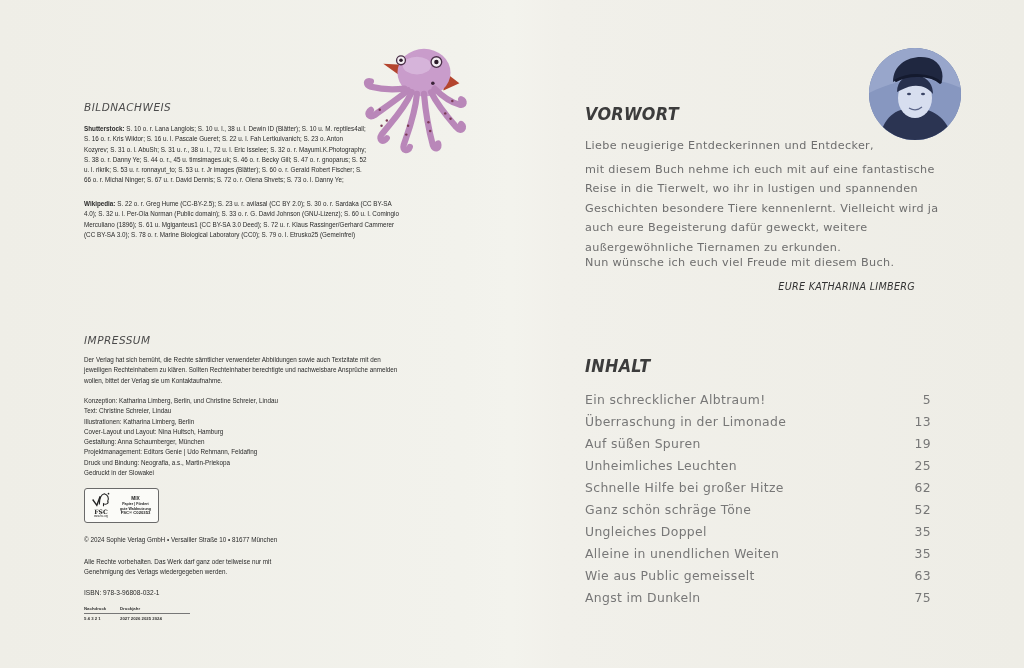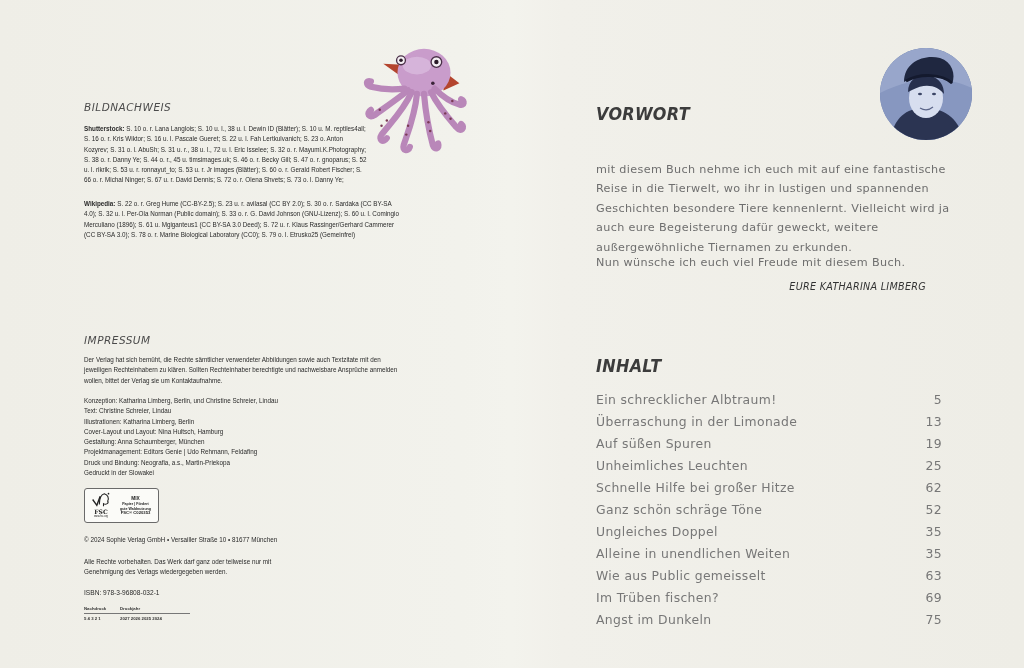--- a/index.html
+++ b/index.html
@@ -51,21 +51,21 @@
   .fsc-text .code { font-size: 4.2px; }
 
   .reprint-table { position: absolute; left: 84px; top: 606px; width: 106px; font-size: 4.3px; color:#333; font-weight: bold; }
   .reprint-row { display: flex; }
   .reprint-row span:first-child { width: 36px; }
   .reprint-row.head { border-bottom: 0.6px solid #777; padding-bottom: 2px; margin-bottom: 2px; }
 
   .octopus { position: absolute; left: 355px; top: 36px; width: 115px; height: 130px; }
 
   
-  .right-page { position: absolute; left: 512px; top: 0; width: 512px; height: 592px; }
+  .right-page { position: absolute; left: 501px; top: 0; width: 512px; height: 592px; }
   .title-hand {
     position: absolute; left: 84px;
     font-family: "DejaVu Sans", sans-serif; font-style: italic;
     font-size: 16px; letter-spacing: 0.3px; color: #3c3c3c; text-transform: uppercase;
     transform: scaleY(1.1);
   }
   #vorwort-title { top: 104px; }
   #inhalt-title { top: 356px; }
   .body-text {
     position: absolute; left: 84px; width: 360px;
@@ -208,20 +208,21 @@
         <path d="M40,60 Q47,64 53,59" fill="none" stroke="#5b6589" stroke-width="1.2"></path>
 
         <path d="M28,44 C28,30 40,26 50,28 C60,30 64,38 64,46 C58,38 46,34 32,42 Z" fill="#27304d"></path>
 
         <path d="M24,34 C24,14 44,6 60,10 C72,14 76,26 72,36 C64,28 40,24 24,34 Z" fill="#1f2740"></path>
         <path d="M26,33 C40,25 62,26 72,35" fill="none" stroke="#141a2e" stroke-width="3"></path>
       </svg>
     </div>
 
     <h1 class="title-hand" id="vorwort-title">Vorwort</h1>
+    <p class="body-text" id="greeting">Liebe neugierige Entdeckerinnen und Entdecker,</p>
     <p class="body-text" id="vorwort-para1">mit diesem Buch nehme ich euch mit auf eine fantastische Reise in die Tierwelt, wo ihr in lustigen und spannenden Geschichten besondere Tiere kennenlernt. Vielleicht wird ja auch eure Begeisterung dafür geweckt, weitere außergewöhnliche Tiernamen zu erkunden.</p>
     <p class="body-text" id="vorwort-para2">Nun wünsche ich euch viel Freude mit diesem Buch.</p>
     <p id="signature">Eure Katharina Limberg</p>
 
     <h1 class="title-hand" id="inhalt-title">Inhalt</h1>
 
     <div class="toc">
       <div class="toc-row">
           <span>Ein schrecklicher Albtraum!</span>
           <span class="page-num">5</span>
@@ -252,22 +253,18 @@
         </div>
       <div class="toc-row">
           <span>Alleine in unendlichen Weiten</span>
           <span class="page-num">35</span>
         </div>
       <div class="toc-row">
           <span>Wie aus Public gemeisselt</span>
           <span class="page-num">63</span>
         </div>
       <div class="toc-row">
-          <span>Im Trüben fischen?</span>
-          <span class="page-num">69</span>
-        </div>
-      <div class="toc-row">
           <span>Angst im Dunkeln</span>
           <span class="page-num">75</span>
         </div>
     </div>
   </div>
 </div>
 
 </body></html>

